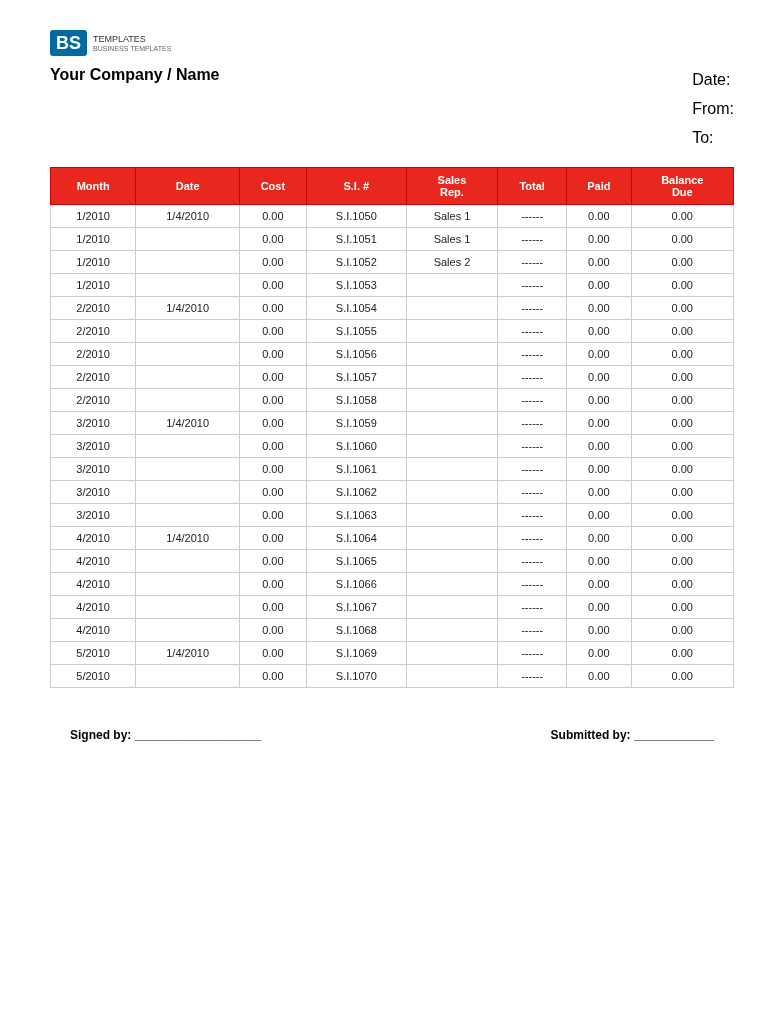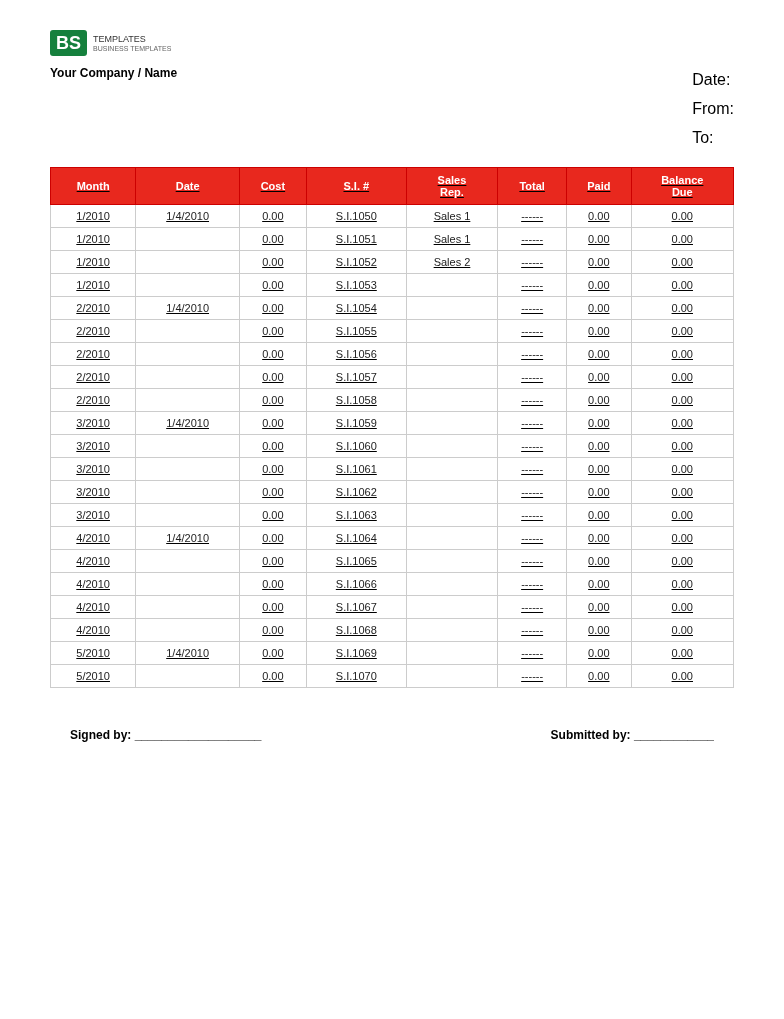--- a/index.html
+++ b/index.html
@@ -18,21 +18,21 @@
       align-items: flex-start;
       margin-bottom: 10px;
     }
     .logo-area {
       display: flex;
       align-items: center;
       gap: 6px;
       min-width: 180px;
     }
     .logo-box {
-      background: #15803d;
+      background: #0369a1;
       color: #fff;
       font-weight: bold;
       font-size: 18px;
       padding: 4px 6px;
       border-radius: 3px;
       line-height: 1;
     }
     .templates-text {
       font-size: 9px;
       font-weight: normal;
@@ -66,40 +66,39 @@
     .company-section {
       display: flex;
       margin-top: 8px;
       margin-bottom: 15px;
     }
     .company-left {
       min-width: 180px;
     }
     .company-name {
       font-weight: bold;
-      font-size: 12px;
+      font-size: 16px;
       margin-bottom: 6px;
     }
     .address-block {
       font-size: 11px;
       line-height: 1.6;
       color: #222;
     }
     .company-right {
       margin-left: auto;
       font-size: 16px;
       line-height: 1.8;
     }
 
     
     .data-table {
       width: 100%;
       border-collapse: collapse;
       margin-bottom: 30px;
-      text-decoration: underline;
     }
     .data-table th {
       background: #e8281e;
       color: #fff;
       font-weight: bold;
       font-size: 11px;
       text-align: center;
       padding: 6px 4px;
       border: 1px solid #c00;
     }

